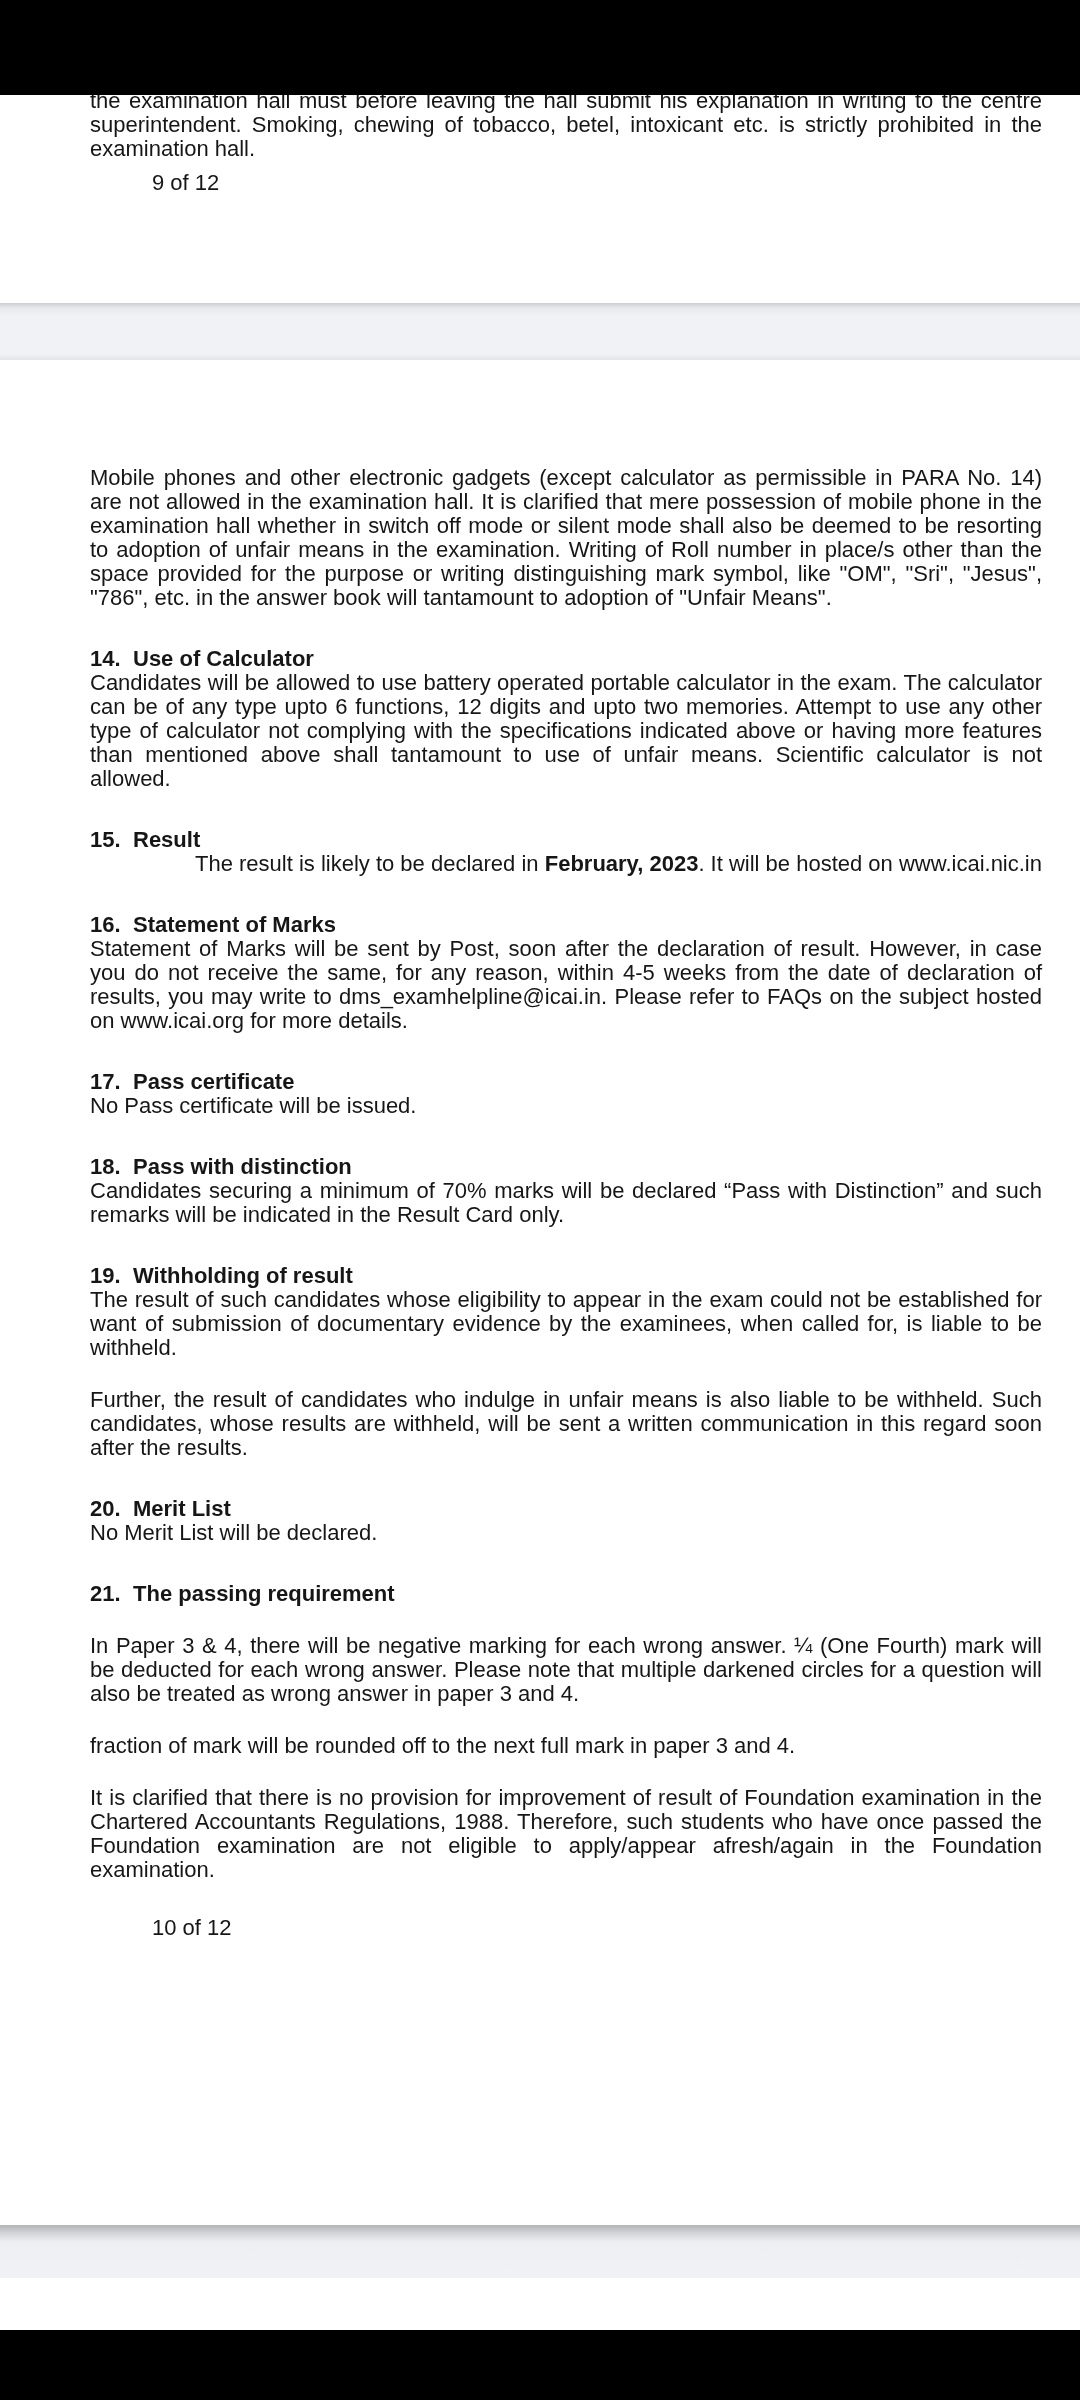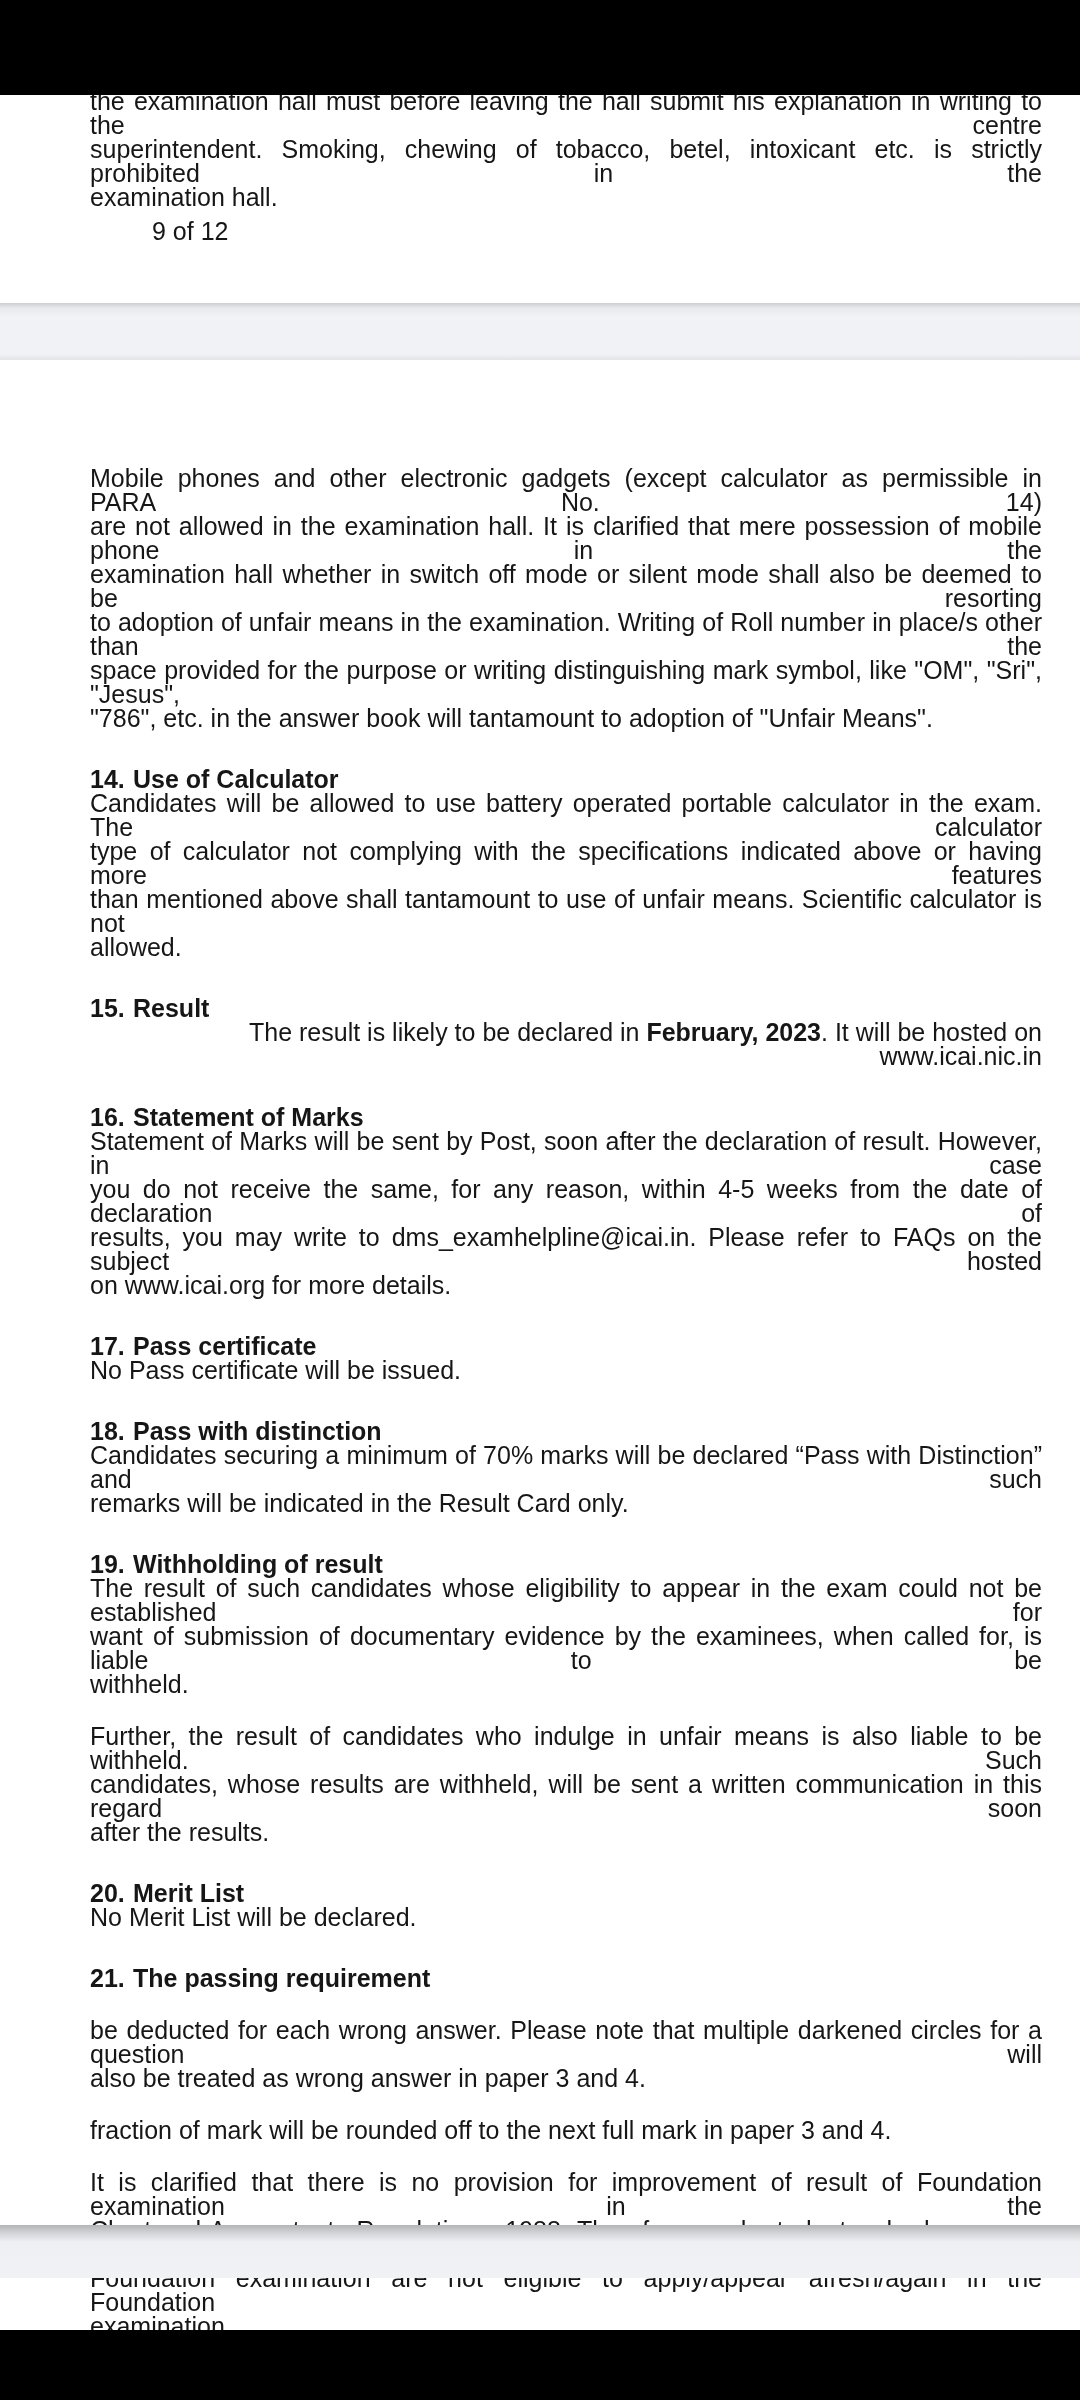--- a/index.html
+++ b/index.html
@@ -22,21 +22,21 @@
   }
   .band.b2 {
     top: 2225px; height: 53px;
     background: linear-gradient(to bottom, #b2b4b8 0px, #d2d4d8 8px, #edeff2 17px, #f1f2f5 100%);
   }
 
   .page { position: absolute; left: 0; width: 1080px; background: transparent; }
   .page9  { top: 0; padding-top: 89px; }
   .page10 { top: 360px; padding-top: 106px; }
 
-  .content { margin-left: 90px; width: 952px; font-size: 25px; line-height: 24px; }
+  .content { margin-left: 90px; width: 952px; font-size: 22px; line-height: 24px; }
 
   .ln { text-align: justify; text-align-last: justify; white-space: normal; }
   .ln.last { text-align-last: left; }
 
   .heading { display: flex; font-weight: 700; margin-top: 37px; }
   .heading .num { flex: none; width: 43px; }
 
   .para { margin-top: 0; }
   .para.gap { margin-top: 28px; }
 
@@ -76,20 +76,21 @@
           <div class="ln">space provided for the purpose or writing distinguishing mark symbol, like "OM", "Sri", "Jesus",</div>
           <div class="ln last">"786", etc. in the answer book will tantamount to adoption of "Unfair Means".</div>
         </div>
 
       <div class="heading">
         <span class="num">14.</span>
         <span>Use of Calculator</span>
       </div>
       <div class="para">
           <div class="ln">Candidates will be allowed to use battery operated portable calculator in the exam. The calculator</div>
+          <div class="ln">can be of any type upto 6 functions, 12 digits and upto two memories. Attempt to use any other</div>
           <div class="ln">type of calculator not complying with the specifications indicated above or having more features</div>
           <div class="ln">than mentioned above shall tantamount to use of unfair means. Scientific calculator is not</div>
           <div class="ln last">allowed.</div>
         </div>
 
       <div class="heading">
         <span class="num">15.</span>
         <span>Result</span>
       </div>
       <div class="para oneline">
@@ -145,20 +146,21 @@
       </div>
       <div class="para">
           <div class="ln last">No Merit List will be declared.</div>
         </div>
 
       <div class="heading">
         <span class="num">21.</span>
         <span>The passing requirement</span>
       </div>
       <div class="para gap">
+          <div class="ln">In Paper 3 &amp; 4, there will be negative marking for each wrong answer. ¼ (One Fourth) mark will</div>
           <div class="ln">be deducted for each wrong answer. Please note that multiple darkened circles for a question will</div>
           <div class="ln last">also be treated as wrong answer in paper 3 and 4.</div>
         </div>
       <div class="para gap">
           <div class="ln last">fraction of mark will be rounded off to the next full mark in paper 3 and 4.</div>
         </div>
       <div class="para gap">
           <div class="ln">It is clarified that there is no provision for improvement of result of Foundation examination in the</div>
           <div class="ln">Chartered Accountants Regulations, 1988. Therefore, such students who have once passed the</div>
           <div class="ln">Foundation examination are not eligible to apply/appear afresh/again in the Foundation</div>

